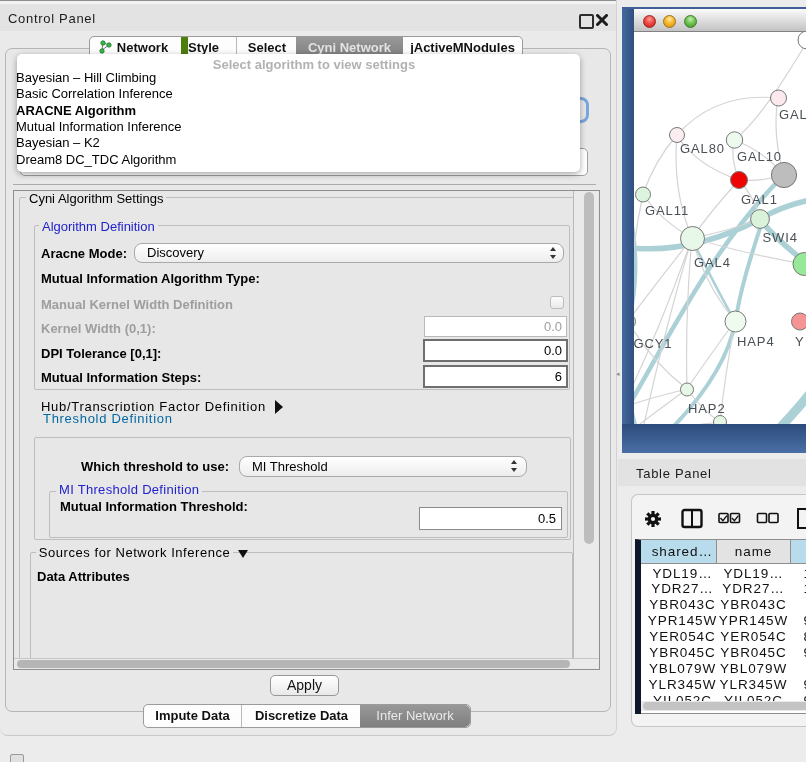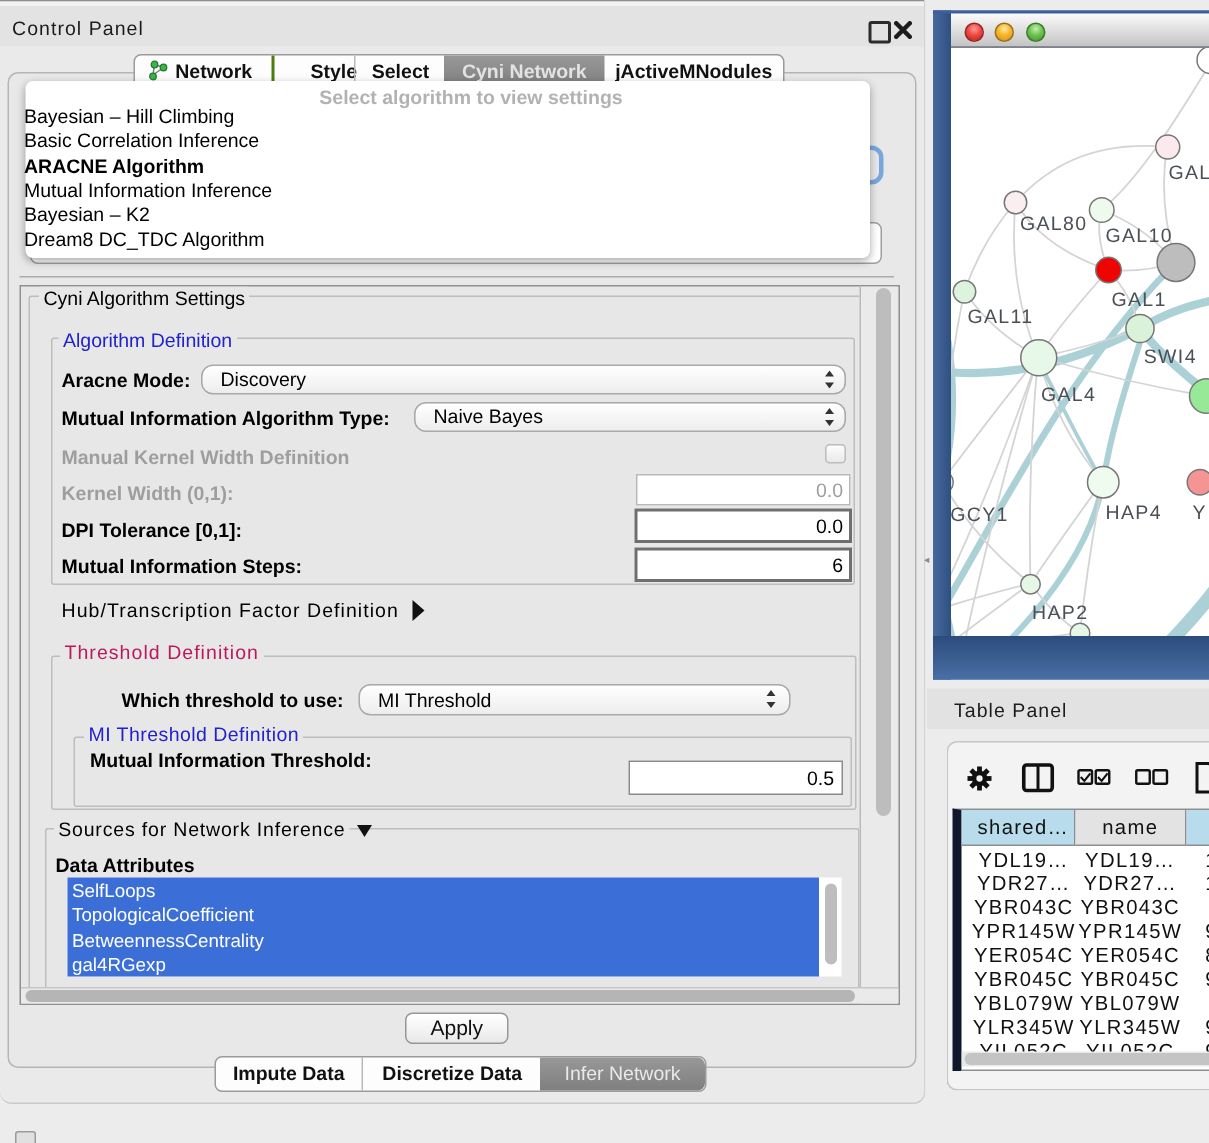--- a/index.html
+++ b/index.html
@@ -26,21 +26,21 @@
 
   <div class="abs" id="toptabs" style="left:89px;top:36px;width:432px;height:21px;background:#fdfdfd;border:1px solid #9b9b9b;border-radius:5px;font-size:13px;font-weight:bold;color:#111;">
     <div class="abs" style="left:0;top:0;width:91px;height:21px;line-height:21px;text-align:center;">
       <svg class="abs" style="left:9px;top:3px;" width="14" height="15" viewBox="0 0 14 15">
         <path d="M4 3 L10 5 M4 3 L3 10 M3 10 L10 5" stroke="#7a7a7a" stroke-width="1" fill="none"></path>
         <circle cx="4" cy="3" r="2.2" fill="#39b54a" stroke="#1d7a2a" stroke-width="0.8"></circle>
         <circle cx="10" cy="5" r="2.2" fill="#39b54a" stroke="#1d7a2a" stroke-width="0.8"></circle>
         <circle cx="3" cy="11" r="2.2" fill="#39b54a" stroke="#1d7a2a" stroke-width="0.8"></circle>
       </svg>
       <span style="margin-left:14px;">Network</span></div>
-    <div class="abs" style="left:91px;top:0;width:55px;height:21px;line-height:21px;text-align:right;border-left:2px solid #4d7c0f;">Style</div>
+    <div class="abs" style="left:91px;top:0;width:55px;height:21px;line-height:21px;text-align:left;border-left:7px solid #4d7c0f;">Style</div>
     <div class="abs" style="left:146px;top:0;width:60px;height:21px;line-height:21px;text-align:center;border-left:1px solid #b9b9b9;">Select</div>
     <div class="abs" style="left:206px;top:0;width:107px;height:21px;line-height:21px;text-align:center;background:linear-gradient(#989898,#7f7f7f);color:#e3e3e3;">Cyni Network</div>
     <div class="abs" style="left:313px;top:0;width:119px;height:21px;line-height:21px;text-align:center;">jActiveMNodules</div>
   </div>
 
   <div class="abs" style="left:500px;top:97px;width:83px;height:20px;border:3px solid #7aa6de;border-radius:8px;background:#e8e8e8;"></div>
   <div class="abs" style="left:20px;top:148px;width:566px;height:26px;border:1px solid #9f9f9f;border-radius:5px;background:#fff;"></div>
   <div class="abs" style="left:13px;top:184px;width:583px;height:1px;background:#ababab;"></div>
 
   <div class="abs" id="scrollpane" style="left:13px;top:190px;width:585px;height:478px;border:1px solid #8f8f8f;background:#e7e7e7;overflow:hidden;font-size:13px;color:#000;">
@@ -53,44 +53,38 @@
 
     <div class="abs b" style="left:27px;top:55px;">Aracne Mode:</div>
     <div class="abs" style="left:120px;top:52px;width:428px;height:18px;border:1px solid #a9a9a9;border-radius:8px;background:linear-gradient(#ffffff,#ededed);">
       <div class="abs" style="left:12px;top:0;line-height:18px;">Discovery</div>
       <svg class="abs" style="right:6px;top:3px;" width="8" height="12" viewBox="0 0 8 12">
           <path d="M4 0 L7 4 L1 4 Z M4 12 L7 8 L1 8 Z" fill="#333"></path>
         </svg>
     </div>
 
     <div class="abs b" style="left:27px;top:80px;">Mutual Information Algorithm Type:</div>
-    <div class="abs" style="left:262px;top:77px;width:286px;height:18px;border:1px solid #a9a9a9;border-radius:8px;background:linear-gradient(#ffffff,#ededed);">
-      <div class="abs" style="left:12px;top:0;line-height:18px;">Naive Bayes</div>
-      <svg class="abs" style="right:6px;top:3px;" width="8" height="12" viewBox="0 0 8 12">
-          <path d="M4 0 L7 4 L1 4 Z M4 12 L7 8 L1 8 Z" fill="#333"></path>
-        </svg>
-    </div>
 
     <div class="abs b" style="left:27px;top:106px;color:#9e9e9e;">Manual Kernel Width Definition</div>
     <div class="abs" style="left:536px;top:105px;width:12px;height:11px;border:1px solid #bdbdbd;border-radius:3px;background:linear-gradient(#fdfdfd,#e9e9e9);"></div>
 
     <div class="abs b" style="left:27px;top:129.5px;color:#9e9e9e;">Kernel Width (0,1):</div>
     <div class="abs" style="left:410px;top:125px;width:137px;height:19px;border:1px solid #b9b9b9;background:#fff;text-align:right;color:#9e9e9e;line-height:19px;padding-right:4px;">0.0</div>
 
     <div class="abs b" style="left:27px;top:155px;">DPI Tolerance [0,1]:</div>
     <div class="abs" style="left:409px;top:148px;width:137px;height:19px;border:2px solid #6f6f6f;background:#fff;text-align:right;color:#000;line-height:19px;padding-right:4px;">0.0</div>
 
     <div class="abs b" style="left:27px;top:179px;">Mutual Information Steps:</div>
     <div class="abs" style="left:409px;top:174px;width:137px;height:19px;border:2px solid #6f6f6f;background:#fff;text-align:right;color:#000;line-height:19px;padding-right:4px;">6</div>
 
     <div class="abs" style="left:27px;top:208px;letter-spacing:0.7px;">Hub/Transcription Factor Definition</div>
     <div class="abs" style="left:260.5px;top:209px;width:0;height:0;border-left:8.5px solid #111;border-top:7px solid transparent;border-bottom:7px solid transparent;"></div>
 
     <div class="abs" style="left:20px;top:246px;width:535px;height:101px;border:1px solid #bdbdbd;border-radius:2px;"></div>
-    <div class="abs" style="left:26px;top:236px;background:#e7e7e7;padding:0 3px;color:#be185d;letter-spacing:0.7px;">Threshold Definition</div>
+    <div class="abs" style="left:26px;top:220px;background:#e7e7e7;padding:0 3px;color:#0369a1;letter-spacing:0.7px;">Threshold Definition</div>
 
     <div class="abs b" style="left:67px;top:267.5px;">Which threshold to use:</div>
     <div class="abs" style="left:225px;top:264.5px;width:286px;height:19px;border:1px solid #a9a9a9;border-radius:8px;background:linear-gradient(#ffffff,#ededed);">
       <div class="abs" style="left:12px;top:0;line-height:19px;">MI Threshold</div>
       <svg class="abs" style="right:8px;top:3.5px;" width="8" height="12" viewBox="0 0 8 12">
           <path d="M4 0 L7 4 L1 4 Z M4 12 L7 8 L1 8 Z" fill="#333"></path>
         </svg>
     </div>
 
     <div class="abs" style="left:34.5px;top:299.5px;width:517px;height:45px;border:1px solid #bdbdbd;border-radius:2px;"></div>
@@ -98,26 +92,20 @@
 
     <div class="abs b" style="left:46px;top:308px;">Mutual Information Threshold:</div>
     <div class="abs" style="left:405px;top:316px;width:136px;height:21px;border:1px solid #8a8a8a;background:#fff;text-align:right;color:#000;line-height:21px;padding-right:5px;">0.5</div>
 
     <div class="abs" style="left:16px;top:361px;width:541px;height:113px;border:1px solid #bdbdbd;border-radius:2px;"></div>
     <div class="abs" style="left:21.8px;top:354px;background:#e7e7e7;padding:0 3px;letter-spacing:0.55px;">Sources for Network Inference</div>
     <div class="abs" style="left:224px;top:358.5px;width:0;height:0;border-top:8px solid #111;border-left:5.5px solid transparent;border-right:5.5px solid transparent;"></div>
 
     <div class="abs b" style="left:23px;top:377.5px;">Data Attributes</div>
 
-    <div class="abs" style="left:31px;top:394px;width:516px;height:66px;background:#fff;">
-      <div class="abs" style="left:0;top:0;width:501px;height:66px;background:#3b6fd7;color:#fff;font-size:12.5px;">
-        <div style="padding:1px 0 0 3px;line-height:16.3px;">SelfLoops<br>TopologicalCoefficient<br>BetweennessCentrality<br>gal4RGexp</div>
-      </div>
-      <div class="abs" style="left:505px;top:4px;width:8px;height:54px;border-radius:4px;background:#bdbdbd;"></div>
-    </div>
 
     <div class="abs" style="left:559px;top:0;width:24px;height:478px;background:#eaeaea;border-left:1px solid #b9b9b9;"></div>
     <div class="abs" style="left:569.5px;top:1px;width:10px;height:352px;border-radius:5px;background:#bdbdbd;"></div>
 
     <div class="abs" style="left:0;top:467px;width:585px;height:11px;background:#eaeaea;border-top:1px solid #c6c6c6;"></div>
     <div class="abs" style="left:3px;top:468.5px;width:553px;height:8px;border-radius:4px;background:#b5b5b5;"></div>
   </div>
 
   <div class="abs" style="left:270px;top:675px;width:67px;height:19px;border:1px solid #979797;border-radius:5px;background:linear-gradient(#ffffff,#f2f2f2 60%,#e8e8e8);text-align:center;line-height:19px;font-size:14px;color:#111;">Apply</div>
 

